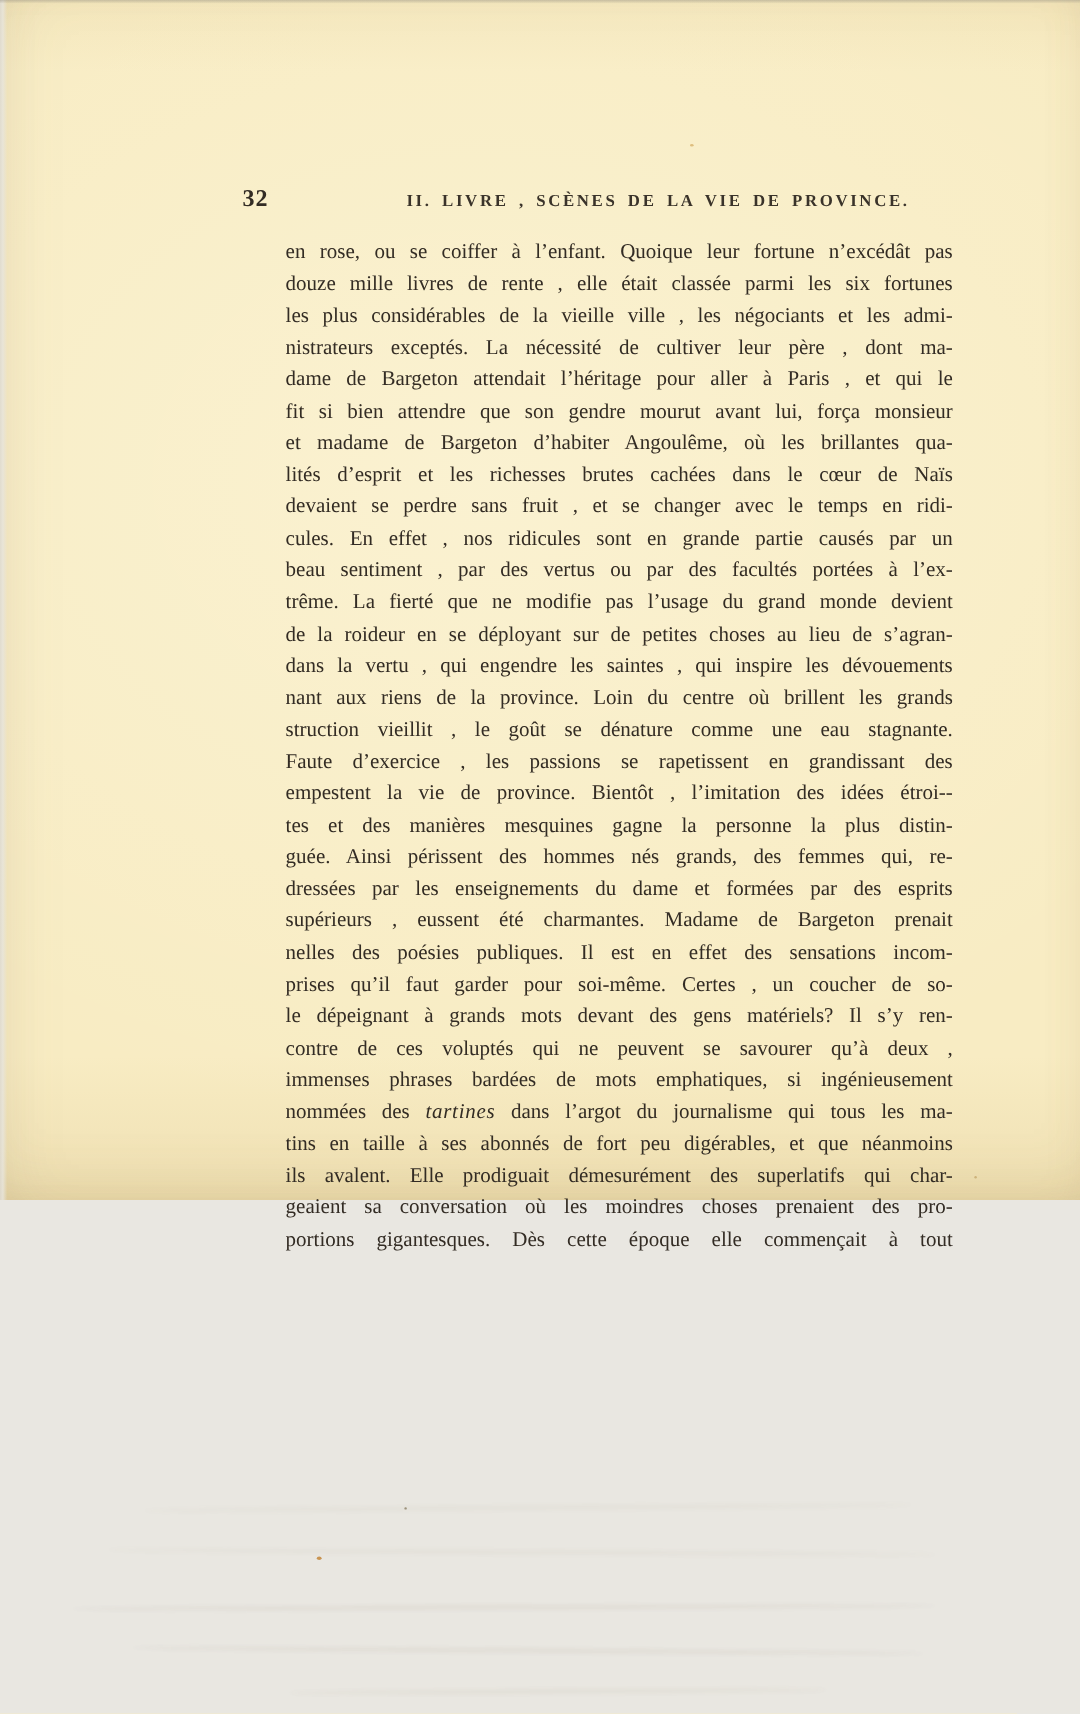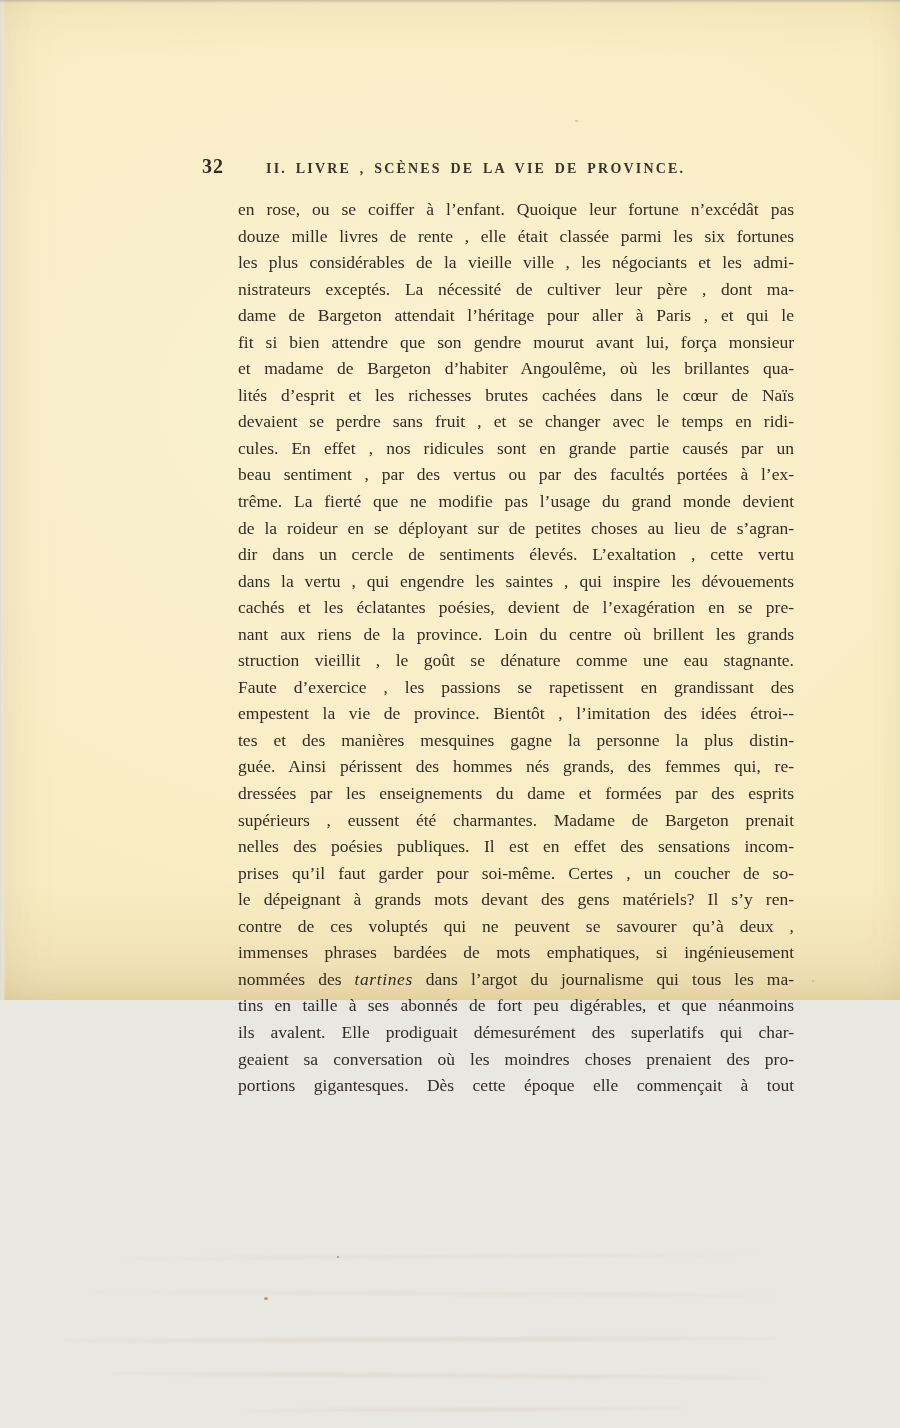--- a/index.html
+++ b/index.html
@@ -35,21 +35,21 @@
   .header{
     position:absolute;left:202px;top:155px;width:556px;height:28px;
     display:flex;align-items:baseline;
     color:var(--ink);
   }
   .pagenum{
     font-size:20px;font-weight:bold;letter-spacing:1px;
     width:64px;flex:none;
   }
   .running-title{
-    flex:1;text-align:left;
+    flex:1;text-align:right;
     font-size:14px;font-weight:bold;letter-spacing:2.2px;
     word-spacing:3px;
     white-space:nowrap;
     color:#3a332a;
   }
   .text-block{
     position:absolute;left:202px;top:196px;width:556px;
     color:var(--ink);
     font-size:17.5px;
     margin-left:36px;
@@ -100,23 +100,21 @@
       <div class="line">nistrateurs exceptés. La nécessité de cultiver leur père , dont ma-</div>
       <div class="line">dame de Bargeton attendait l’héritage pour aller à Paris , et qui le</div>
       <div class="line">fit si bien attendre que son gendre mourut avant lui, força monsieur</div>
       <div class="line">et madame de Bargeton d’habiter Angoulême, où les brillantes qua-</div>
       <div class="line">lités d’esprit et les richesses brutes cachées dans le cœur de Naïs</div>
       <div class="line">devaient se perdre sans fruit , et se changer avec le temps en ridi-</div>
       <div class="line">cules. En effet , nos ridicules sont en grande partie causés par un</div>
       <div class="line">beau sentiment , par des vertus ou par des facultés portées à l’ex-</div>
       <div class="line">trême. La fierté que ne modifie pas l’usage du grand monde devient</div>
       <div class="line">de la roideur en se déployant sur de petites choses au lieu de s’agran-</div>
-      <div class="line">dir dans un cercle de sentiments élevés. L’exaltation , cette vertu</div>
       <div class="line">dans la vertu , qui engendre les saintes , qui inspire les dévouements</div>
-      <div class="line">cachés et les éclatantes poésies, devient de l’exagération en se pre-</div>
       <div class="line">nant aux riens de la province. Loin du centre où brillent les grands</div>
       <div class="line">struction vieillit , le goût se dénature comme une eau stagnante.</div>
       <div class="line">Faute d’exercice , les passions se rapetissent en grandissant des</div>
       <div class="line">empestent la vie de province. Bientôt , l’imitation des idées étroi--</div>
       <div class="line">tes et des manières mesquines gagne la personne la plus distin-</div>
       <div class="line">guée. Ainsi périssent des hommes nés grands, des femmes qui, re-</div>
       <div class="line">dressées par les enseignements du dame et formées par des esprits</div>
       <div class="line">supérieurs , eussent été charmantes. Madame de Bargeton prenait</div>
       <div class="line">nelles des poésies publiques. Il est en effet des sensations incom-</div>
       <div class="line">prises qu’il faut garder pour soi-même. Certes , un coucher de so-</div>

